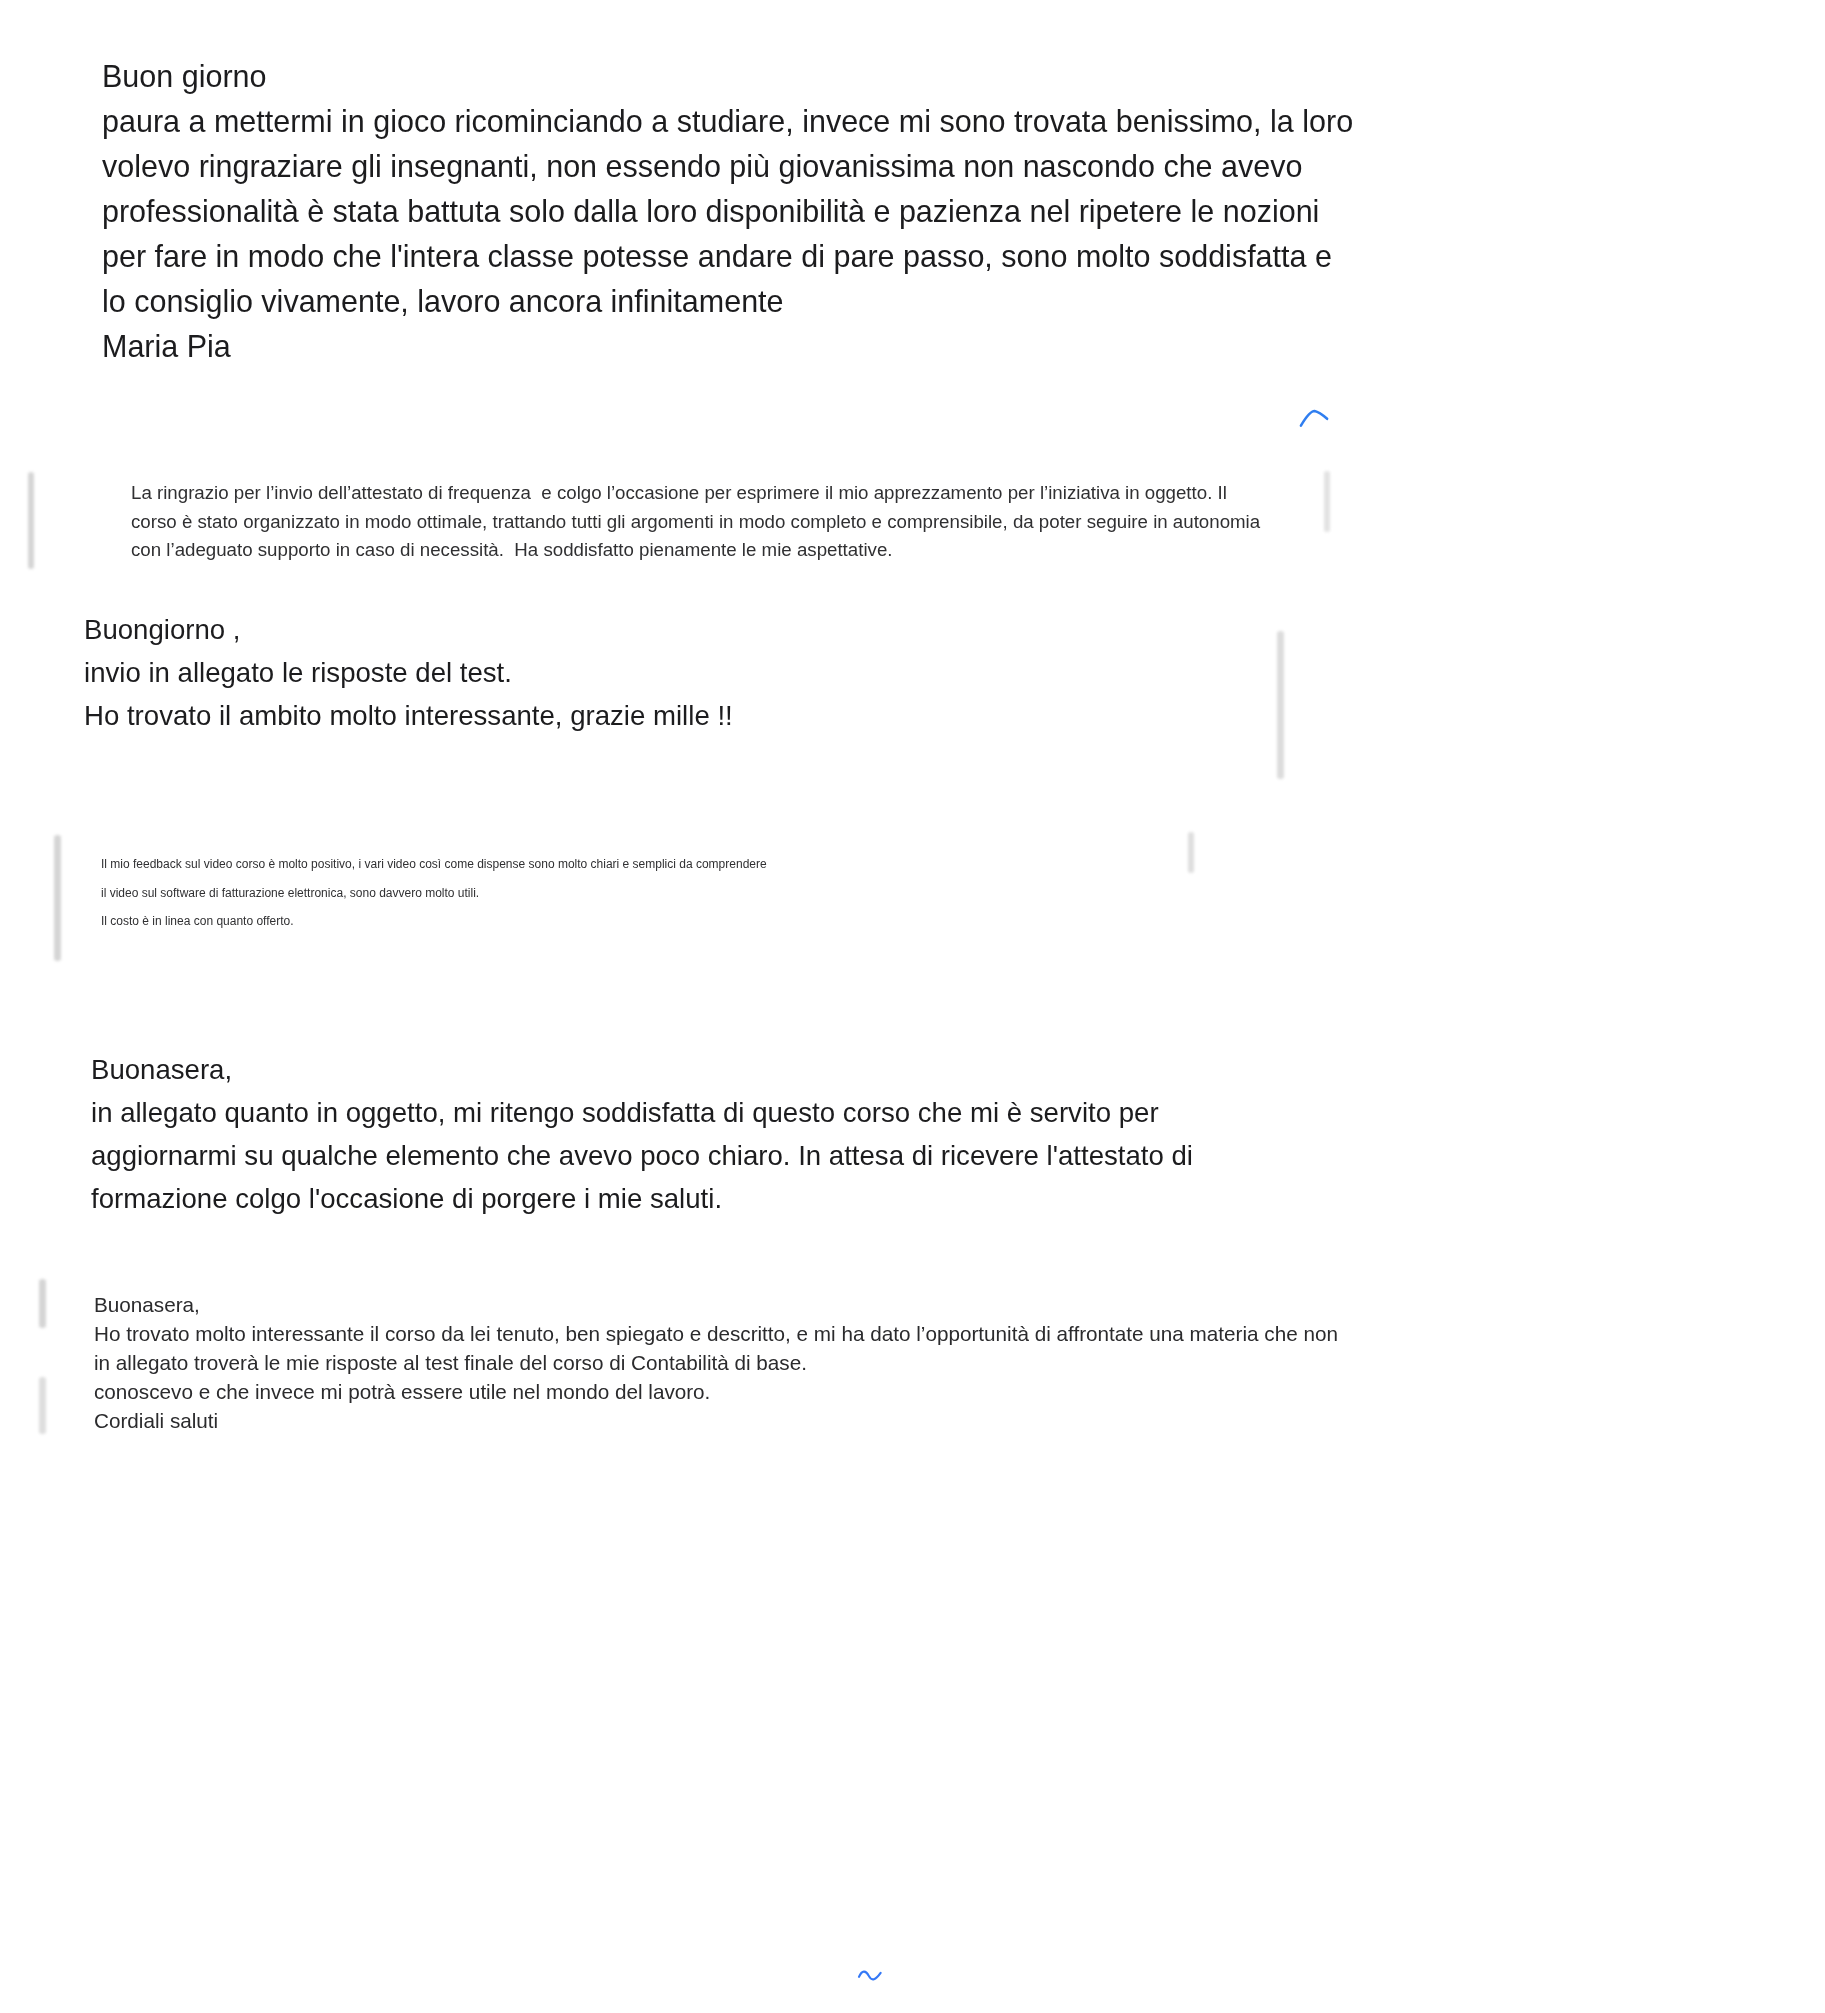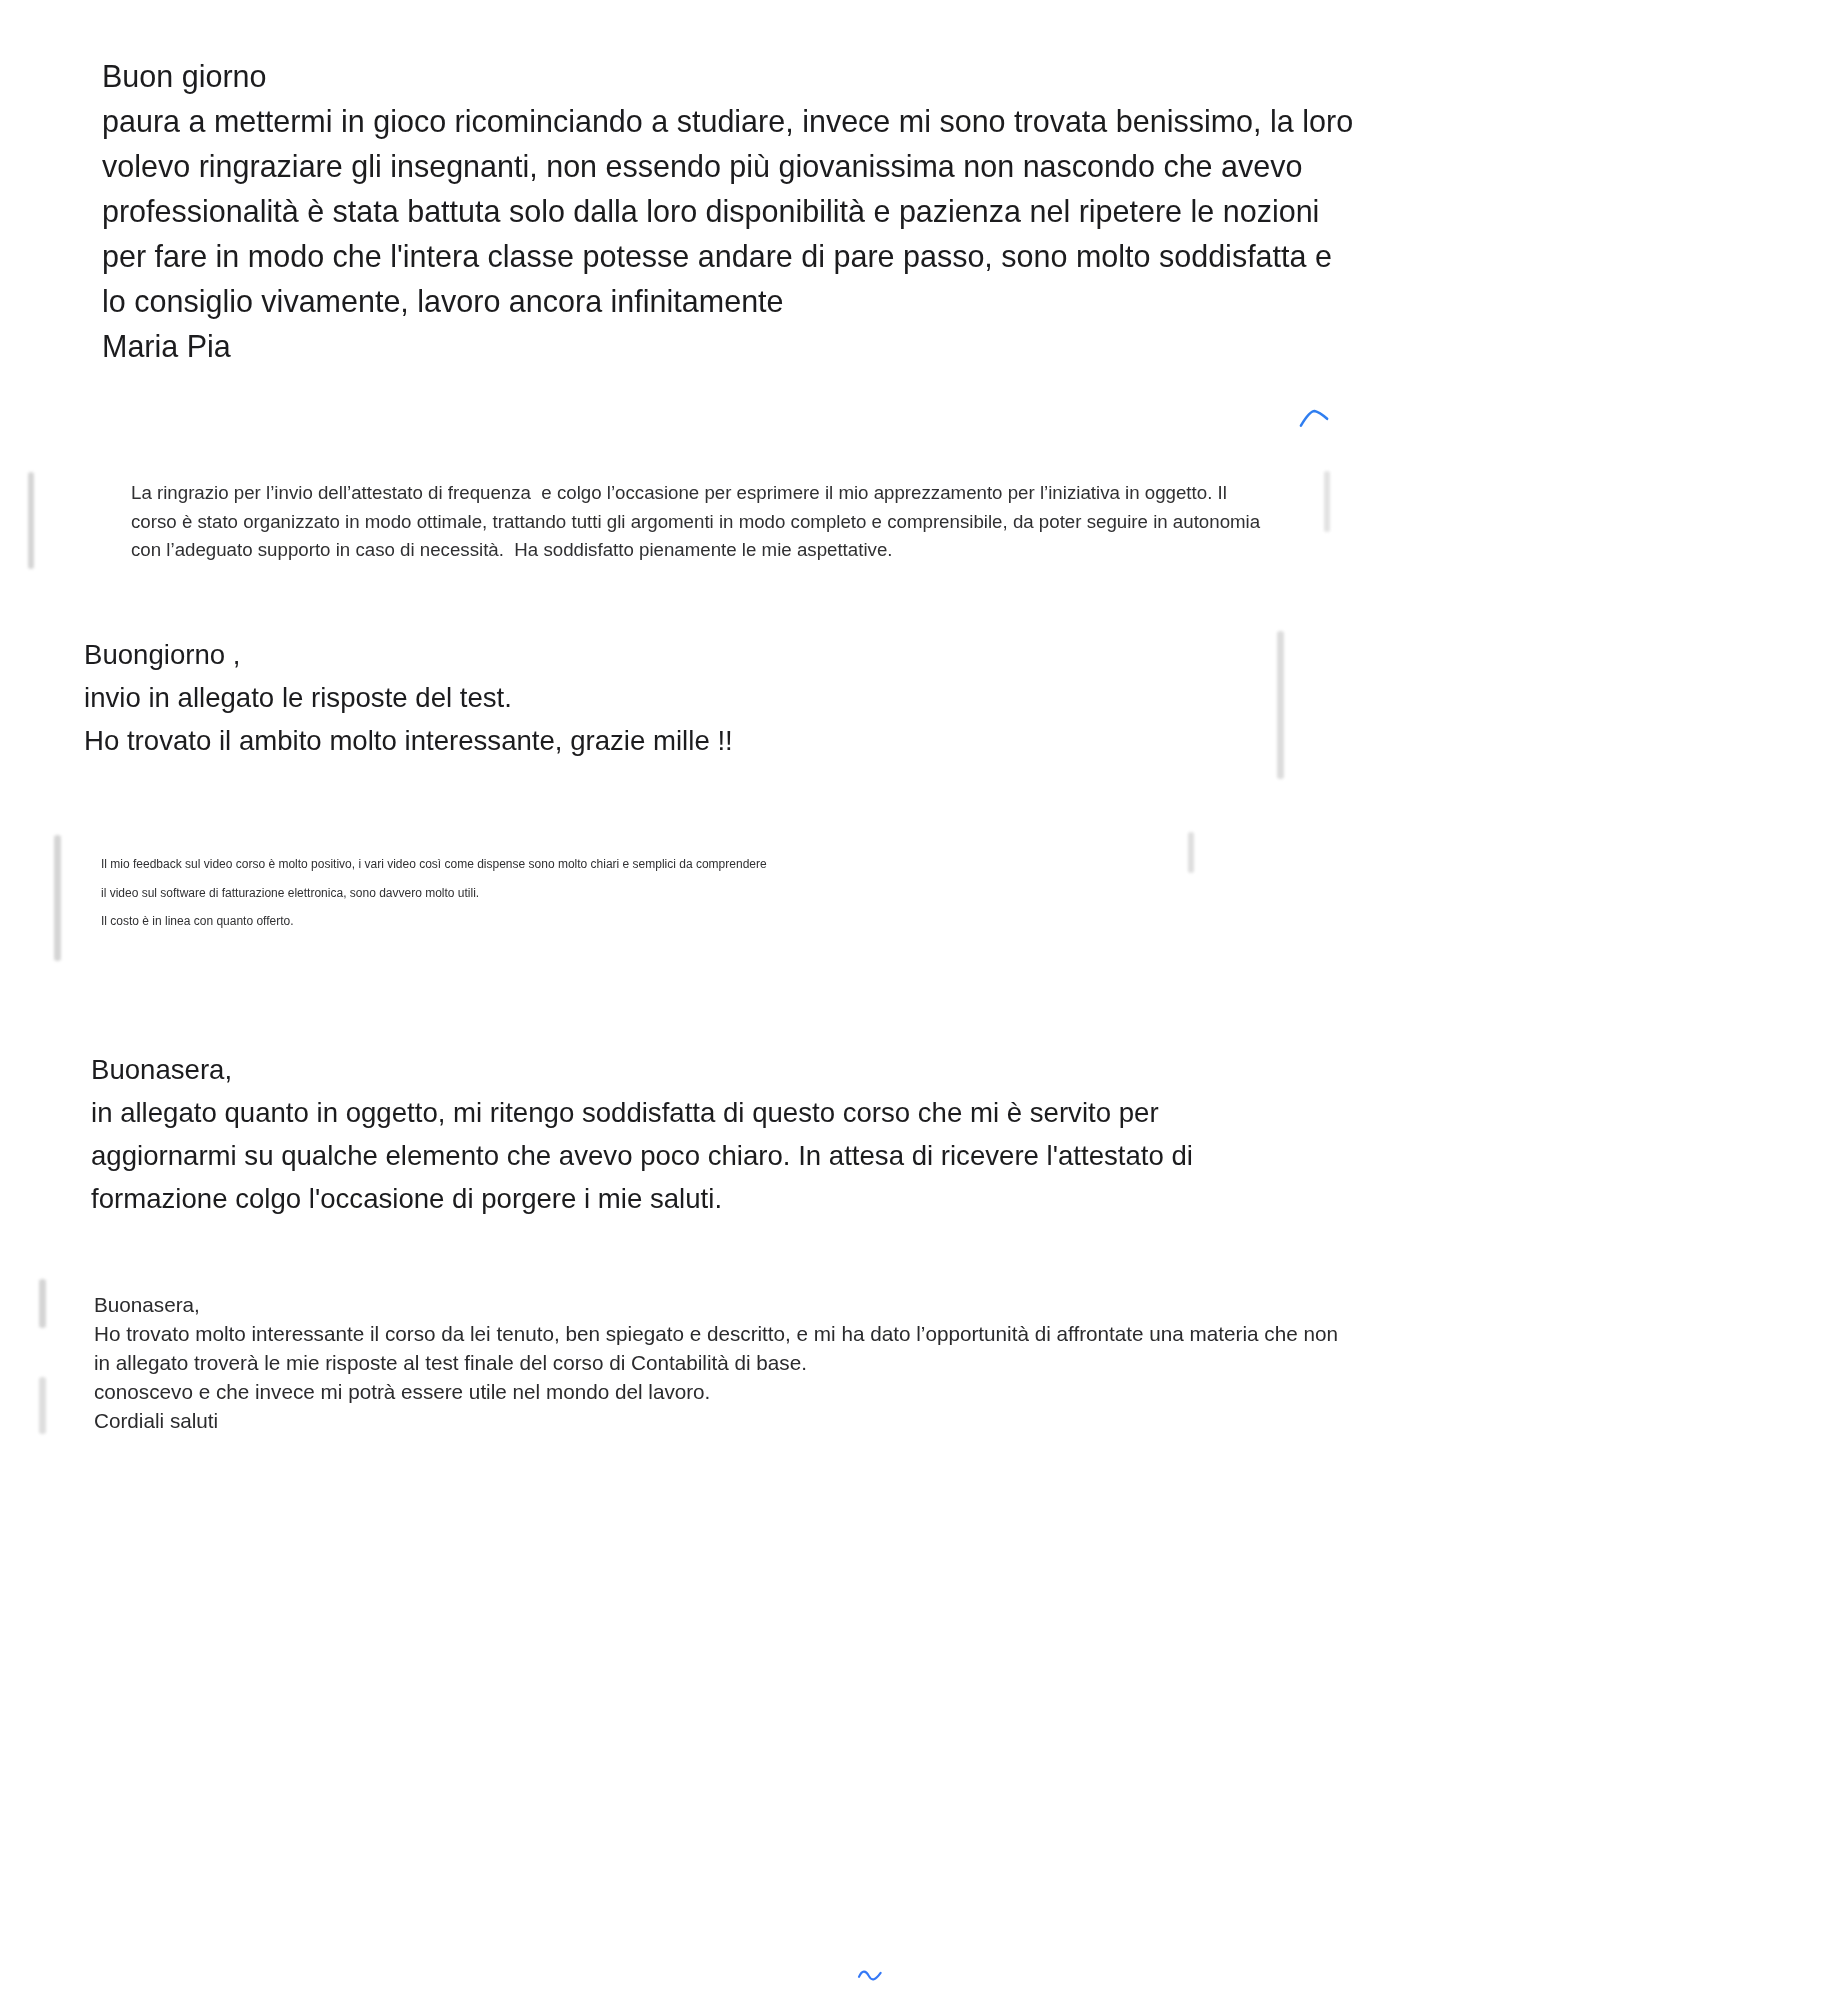--- a/index.html
+++ b/index.html
@@ -54,21 +54,21 @@
   <div class="edge" style="left:1324px;top:471px;  width:5.9px; height:61px;  background:#e2e2e2;"></div>
 
   <section class="block t-sm" style="left:87px; top:479px;margin-left:44px;">
     <span class="line">La ringrazio per l’invio dell’attestato di frequenza  e colgo l’occasione per esprimere il mio apprezzamento per l’iniziativa in oggetto. Il</span>
     <span class="line">corso è stato organizzato in modo ottimale, trattando tutti gli argomenti in modo completo e comprensibile, da poter seguire in autonomia</span>
     <span class="line">con l’adeguato supporto in caso di necessità.  Ha soddisfatto pienamente le mie aspettative.</span>
   </section>
 
   <div class="edge" style="left:1277px;top:631px;  width:6.9px; height:148px; background:#dcdcdc;"></div>
 
-  <section class="block t-mid" style="left:84px; top:633px;">
+  <section class="block t-mid" style="left:84px; top:608px;">
     <span class="line">Buongiorno ,</span>
     <span class="line">invio in allegato le risposte del test.</span>
     <span class="line">Ho trovato il ambito molto interessante, grazie mille !!</span>
   </section>
 
   <div class="edge" style="left:54px;  top:835px;  width:6.9px; height:126px; background:#d5d5d5;"></div>
   <div class="edge" style="left:1188px;top:832px;  width:5.9px; height:41px;  background:#dedede;"></div>
 
   <section class="block t-sm2" style="left:101px; top:850px;">
     <span class="line">Il mio feedback sul video corso è molto positivo, i vari video così come dispense sono molto chiari e semplici da comprendere</span>

